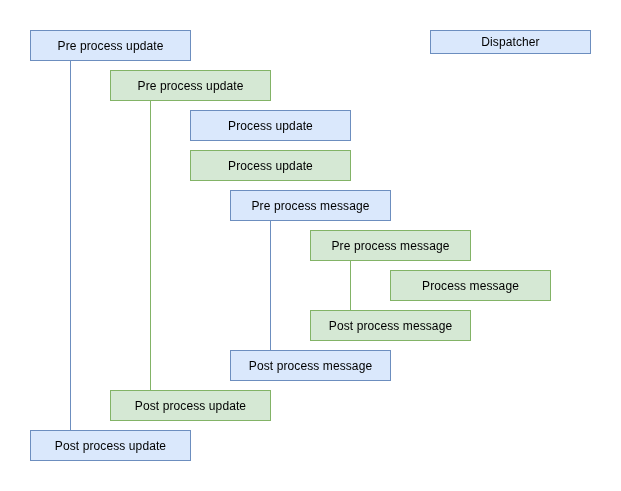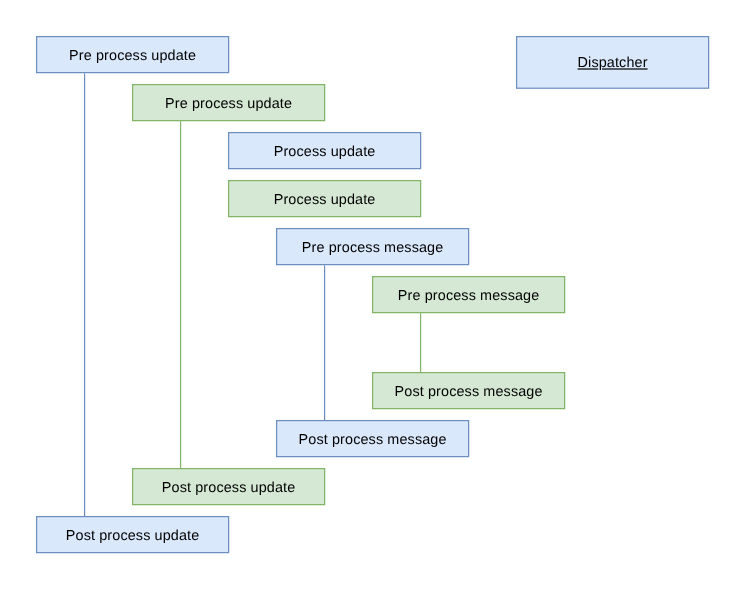--- a/index.html
+++ b/index.html
@@ -83,35 +83,38 @@
   </div>
 
   <div class="node dispatcher" style="left:230px; top:190px; width:161px; height:31px;">
     <span class="label">Pre process message</span>
   </div>
 
   <div class="node router" style="left:310px; top:230px; width:161px; height:31px;">
     <span class="label">Pre process message</span>
   </div>
 
+  <div class="node router" style="left:390px; top:270px; width:161px; height:31px;">
+    <span class="label">Process message</span>
+  </div>
 
   <div class="node router" style="left:310px; top:310px; width:161px; height:31px;">
     <span class="label">Post process message</span>
   </div>
 
   <div class="node dispatcher" style="left:230px; top:350px; width:161px; height:31px;">
     <span class="label">Post process message</span>
   </div>
 
   <div class="node router" style="left:110px; top:390px; width:161px; height:31px;">
     <span class="label">Post process update</span>
   </div>
 
   <div class="node dispatcher" style="left:30px; top:430px; width:161px; height:31px;">
     <span class="label">Post process update</span>
   </div>
 
-  <div class="node dispatcher" style="left:430px; top:30px; width:161px; height:44px;text-decoration:underline;">
+  <div class="node dispatcher" style="left:430px; top:30px; width:161px; height:24px;">
     <span class="label">Dispatcher</span>
   </div>
 
 
 </div>
 
 </body></html>

